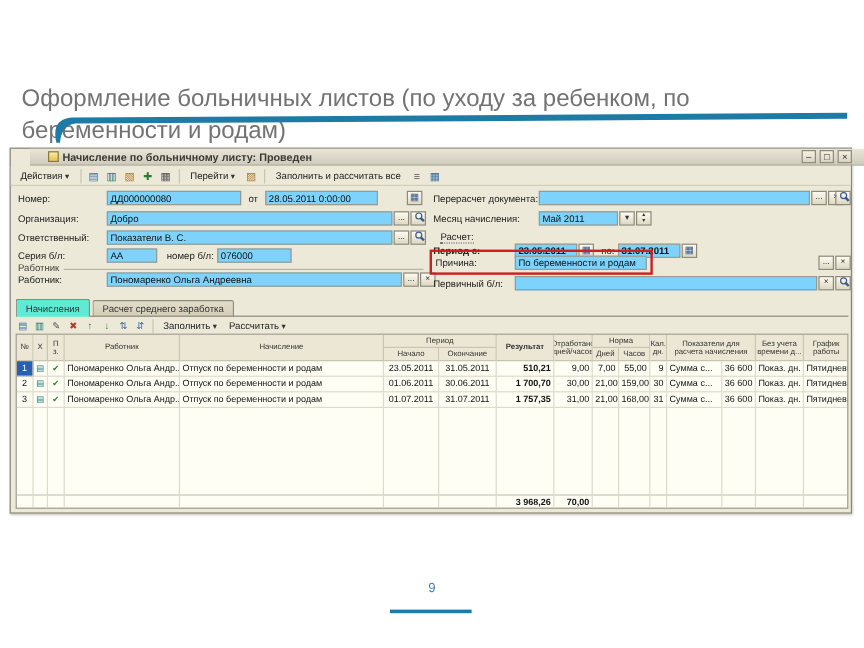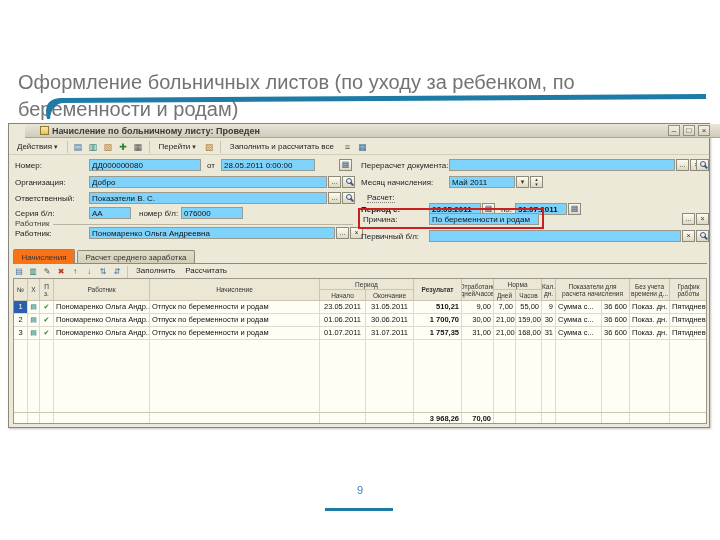--- a/index.html
+++ b/index.html
@@ -50,21 +50,21 @@
   .mag::after { content:""; position:absolute; width:4px; height:1.5px; background:#3a5a8c;
     transform:rotate(45deg); right:-3px; bottom:-1px; }
   .cal { font-size:8px; color:#3a5a8c; line-height:10px; }
   .group-line { position:absolute; height:1px; background:#b9b5a2; }
   .red-box { position:absolute; border:2px solid #cc1f1f; background:transparent; }
 
   
   .tab { position:absolute; height:14px; font-size:8px; display:flex; align-items:center;
     justify-content:center; border:1px solid #8e8a7a; border-bottom:none;
     border-radius:2px 2px 0 0; background:linear-gradient(#e2ddc8,#d2cdb6); color:#333; }
-  .tab.active { background:#f97316; height:15px; z-index:2; font-weight:normal; }
+  .tab.active { background:#5eead4; height:15px; z-index:2; font-weight:normal; }
   .tabline { position:absolute; height:1px; background:#8e8a7a; }
 
   
   .grid { display:grid;
     grid-template-columns:14px 12px 14px 96px 170px 46px 48px 48px 32px 22px 26px 14px 46px 28px 40px 38px; }
   .table-wrap { position:absolute; left:4px; top:154px; width:694px; height:146px;
     border:1px solid #9a968a; background:#fffef5; overflow:hidden; }
   .th { background:#ece7d4; border-right:1px solid #c9c5b2; border-bottom:1px solid #c9c5b2;
     font-size:6.5px; line-height:7px; color:#333; text-align:center; overflow:hidden;
     display:flex; align-items:center; justify-content:center; padding:0 1px; }
@@ -78,21 +78,21 @@
   .td.selnum { background:#2a5fad; color:#fff; text-align:center; }
   .td .rowicon { font-size:7px; }
   .spacer-row { height:72px; }
   .spacer-row .td { height:72px; border-bottom:none; }
   .totals .td { font-weight:bold; border-top:1px solid #c9c5b2; }
 
   .ttoolbar { position:absolute; left:4px; top:141px; width:694px; height:13px;
     display:flex; align-items:center; gap:2px; }
   .ttoolbar .icon16 { width:12px; height:12px; font-size:8px; }
   .ttbtn { height:12px; padding:0 4px; font-size:8px; display:flex; align-items:center; gap:2px;
-    color:#222;flex-direction:column; }
+    color:#222; }
 
   .ic-blue { color:#3a6ea5; } .ic-green { color:#2e7d32; } .ic-red { color:#b03a2e; }
   .ic-dark { color:#555; } .ic-teal { color:#1d7a76; } .ic-orange { color:#b4782a; }
 </style>
 </head>
 <body>
 
 <div class="slide">
 
   <div class="slide-title">Оформление больничных листов (по уходу за ребенком, по беременности и родам)</div>

